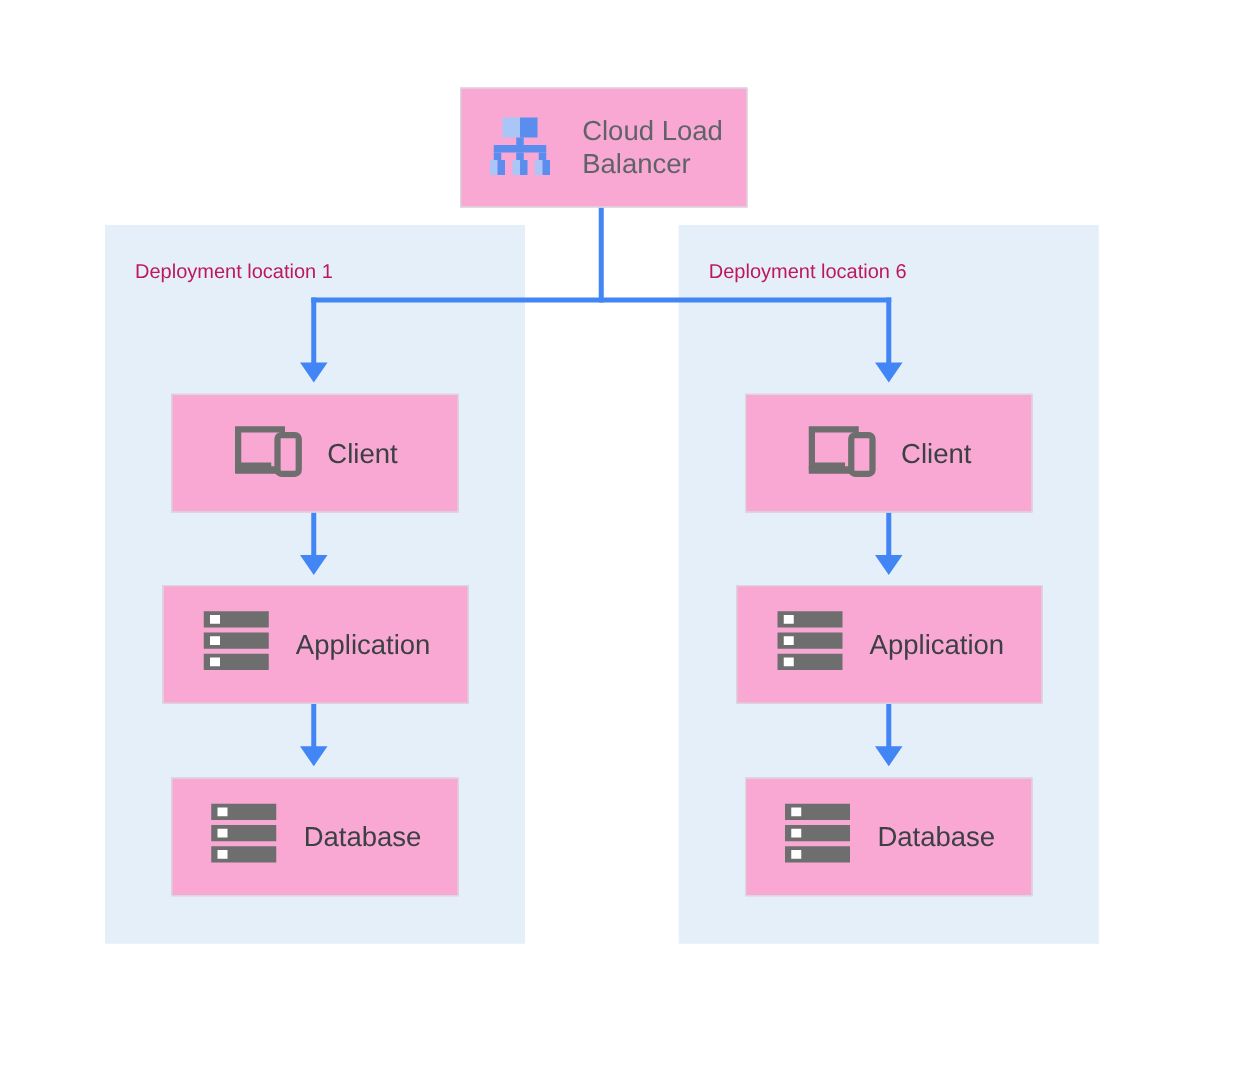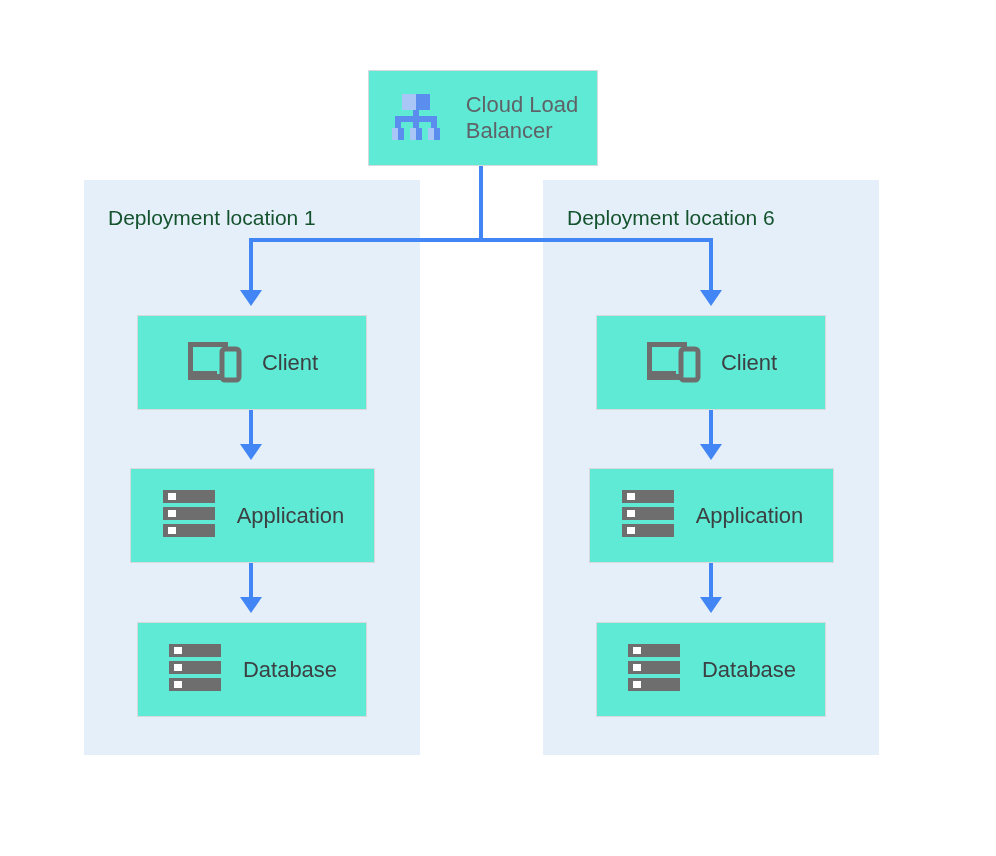--- a/index.html
+++ b/index.html
@@ -18,30 +18,30 @@
     overflow: hidden;
   }
 
   
   .zone-panel {
     position: absolute;
     background: #E4EFFA;
   }
   .zone-label {
     position: absolute;
-    color: #14532d;
-    font-size: 21px;
+    color: #be185d;
+    font-size: 16px;
     line-height: 24px;
     white-space: nowrap;
   }
 
   
   .node-box {
     position: absolute;
-    background: #5eead4;
+    background: #f9a8d4;
     border: 1px solid #D6DADD;
     box-sizing: border-box;
     display: flex;
     flex-direction: row;
     align-items: center;
     justify-content: center;
   }
   .node-icon {
     flex: 0 0 auto;
     display: block;

